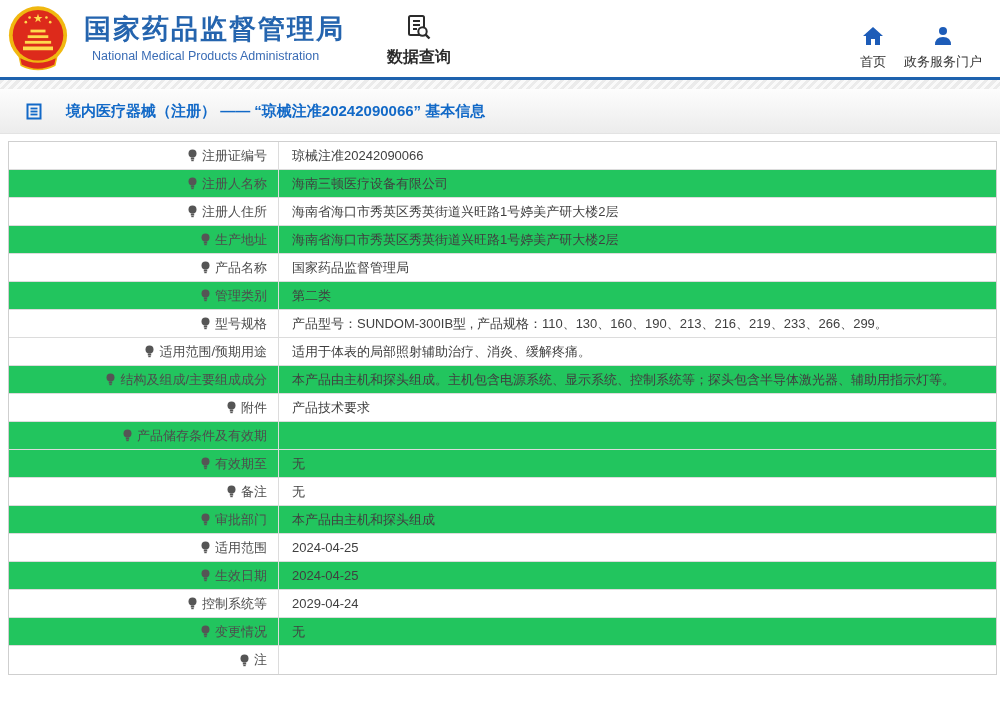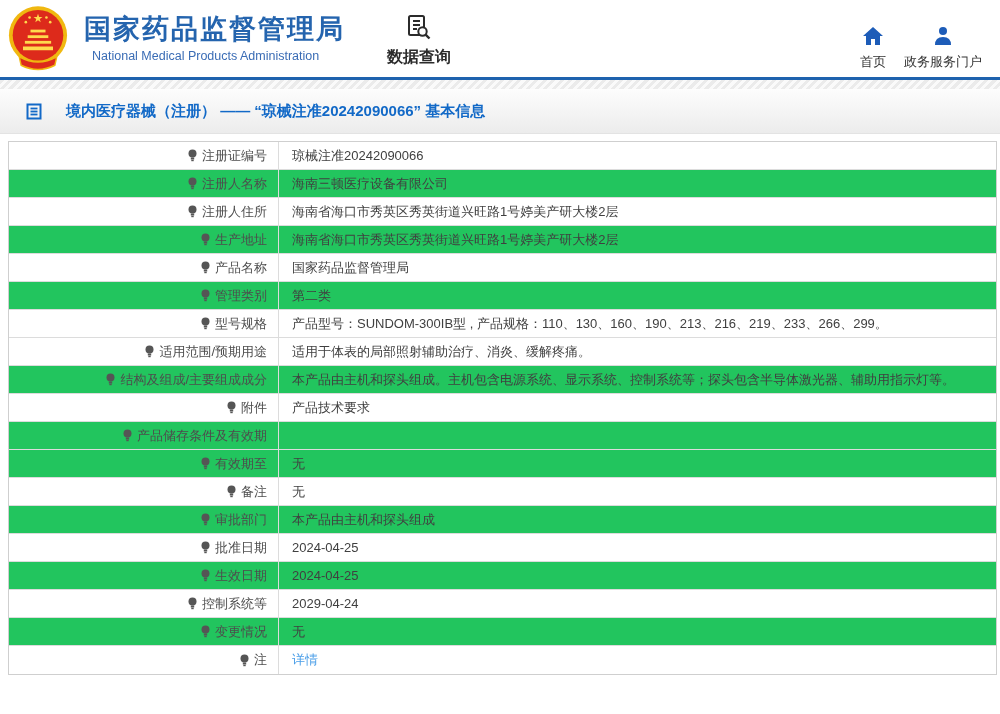--- a/index.html
+++ b/index.html
@@ -305,21 +305,21 @@
 
   <div class="t-row">
     <div class="t-label">
       <span class="bulb-ic" hidden="">
         <svg width="11" height="13" viewBox="0 0 11 13">
           <circle cx="5.5" cy="4.5" r="4" fill="#555"></circle>
           <rect x="3.8" y="8.5" width="3.4" height="2" fill="#555"></rect>
           <rect x="4.3" y="10.8" width="2.4" height="1.4" fill="#555"></rect>
         </svg>
       </span>
-      <span class="label-text">批准日期</span>
+      <span class="label-text">适用范围</span>
     </div>
     <div class="t-value">2024-04-25</div>
   </div>
 
   <div class="t-row alt">
     <div class="t-label">
       <span class="bulb-ic" hidden="">
         <svg width="11" height="13" viewBox="0 0 11 13">
           <circle cx="5.5" cy="4.5" r="4" fill="#555"></circle>
           <rect x="3.8" y="8.5" width="3.4" height="2" fill="#555"></rect>
@@ -363,17 +363,14 @@
     <div class="t-label">
       <span class="bulb-ic">
         <svg width="11" height="13" viewBox="0 0 11 13">
           <circle cx="5.5" cy="4.5" r="4" fill="#555"></circle>
           <rect x="3.8" y="8.5" width="3.4" height="2" fill="#555"></rect>
           <rect x="4.3" y="10.8" width="2.4" height="1.4" fill="#555"></rect>
         </svg>
       </span>
       <span class="label-text">注</span>
     </div>
-    <div class="t-value">
-        <a class="detail-link" href="#">详情</a>
-      </div>
   </div>
 </div>
 
 </body></html>

